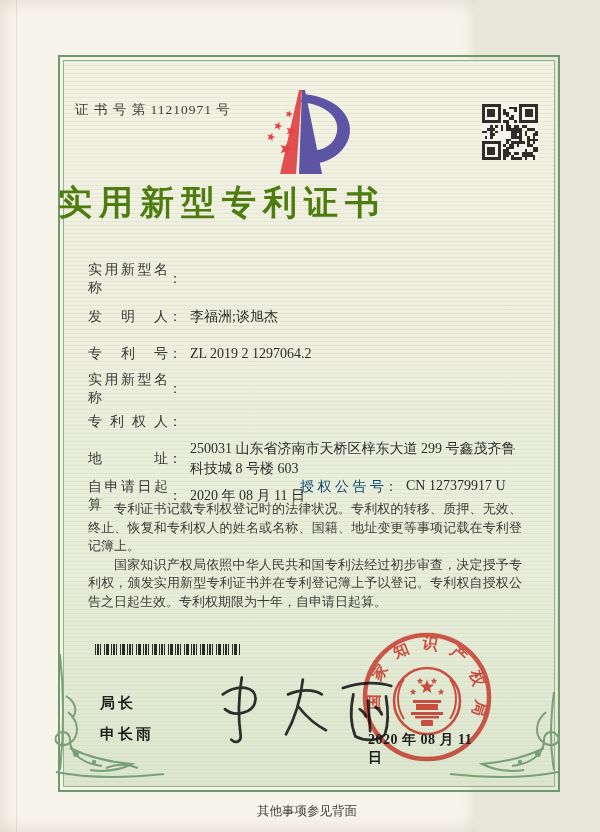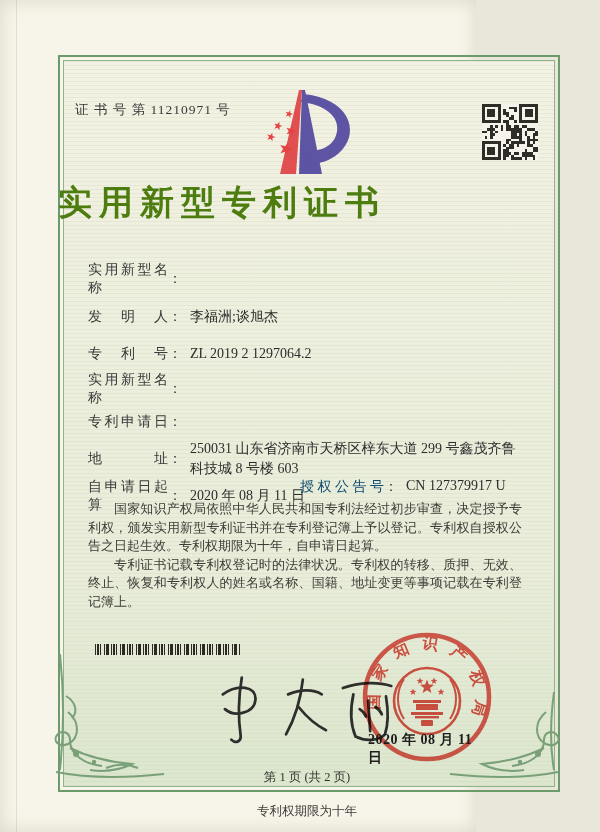--- a/index.html
+++ b/index.html
@@ -225,47 +225,51 @@
     <div class="frow h37">
       <span class="flabel">专利号</span>
         <span class="fcolon">：</span>
       <span class="fval">ZL 2019 2 1297064.2</span>
     </div>
     <div class="frow h33">
       <span class="flabel">实用新型名称</span>
         <span class="fcolon">：</span>
     </div>
     <div class="frow h34">
-      <span class="flabel">专利申请日</span>
+      <span class="flabel">专利权人</span>
         <span class="fcolon">：</span>
     </div>
     <div class="frow h39">
       <span class="flabel">地址</span>
         <span class="fcolon">：</span>
       <span class="fval addr-val">250031 山东省济南市天桥区梓东大道 299 号鑫茂齐鲁科技城 8 号楼 603</span>
     </div>
     <div class="frow" style="position:relative">
       <span class="flabel">自申请日起算</span>
         <span class="fcolon">：</span>
       <span class="fval">2020 年 08 月 11 日</span>
       <span class="pair2">
         <span class="flabel2">授权公告号</span>
           <span class="fcolon">：</span>
         <span class="fval">CN 127379917 U</span>
       </span>
     </div>
   </div>
 
   <div id="paras">
+    <p>专利证书记载专利权登记时的法律状况。专利权的转移、质押、无效、终止、恢复和专利权人的姓名或名称、国籍、地址变更等事项记载在专利登记簿上。</p>
     <p>国家知识产权局依照中华人民共和国专利法经过初步审查，决定授予专利权，颁发实用新型专利证书并在专利登记簿上予以登记。专利权自授权公告之日起生效。专利权期限为十年，自申请日起算。</p>
-    <p>专利证书记载专利权登记时的法律状况。专利权的转移、质押、无效、终止、恢复和专利权人的姓名或名称、国籍、地址变更等事项记载在专利登记簿上。</p>
   </div>
 
   <div id="barcode"></div>
 
+  <div id="officer">
+    <div>局长</div>
+    <div>申长雨</div>
+  </div>
 
   <svg id="signature" width="200" height="86" viewBox="0 0 190 80" fill="none" stroke="#161616" stroke-width="2.6" stroke-linecap="round" opacity="0.88">
     <path d="M34,12 C31,30 30,48 33,68 C33,73 28,75 24,71"></path>
     <path d="M16,28 C30,18 48,20 47,33 C46,46 27,50 18,42"></path>
     <path d="M92,14 C90,32 85,50 76,66"></path>
     <path d="M78,28 C90,23 102,23 110,28"></path>
     <path d="M88,40 C96,50 104,57 114,62"></path>
     <path d="M130,22 C146,16 164,16 176,20"></path>
     <path d="M140,28 C137,42 137,56 142,68 C152,73 164,72 170,66 C174,54 173,42 171,30"></path>
     <path d="M154,34 L156,63"></path>
@@ -313,15 +317,14 @@
   </svg>
   <svg class="flourish" style="left:440px;top:652px;transform:scaleX(-1)" width="128" height="136" viewBox="0 0 128 136" fill="none" stroke="#79a077" stroke-width="2">
     <path d="M14,40 C18,70 18,95 14,118"></path>
     <path d="M10,120 C40,126 80,126 118,122"></path>
     <path d="M22,60 C34,70 34,86 22,92 C12,96 6,88 12,82 C16,78 24,80 24,88 C24,104 40,112 56,114"></path>
     <path d="M24,96 C40,104 62,110 86,112 C74,118 58,120 44,118"></path>
     <circle cx="30" cy="102" r="3" fill="#79a077" stroke="none"></circle>
     <circle cx="48" cy="110" r="2.2" fill="#79a077" stroke="none"></circle>
   </svg>
 
-  <div id="page-num" class="txt">第 1 页 (共 2 页)</div>
-  <div id="back-note" class="txt">专利权期限为十年</div>
+  <div id="back-note" class="txt">其他事项参见背面</div>
 </div>
 
 </body></html>

